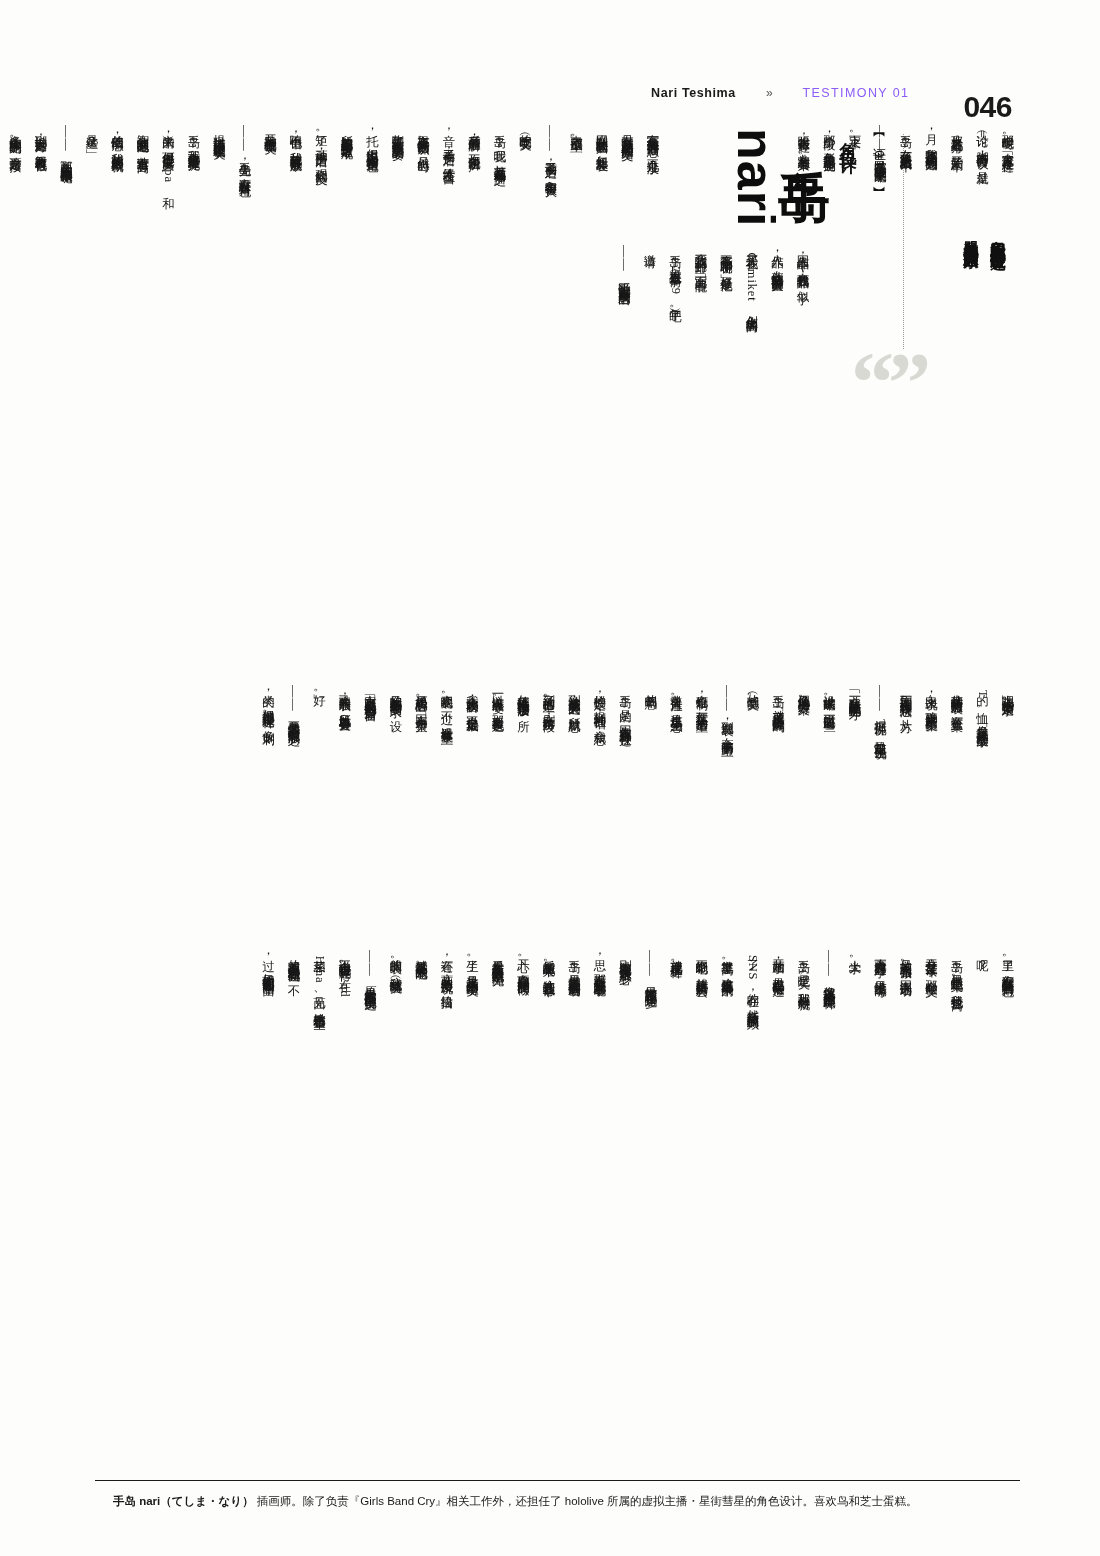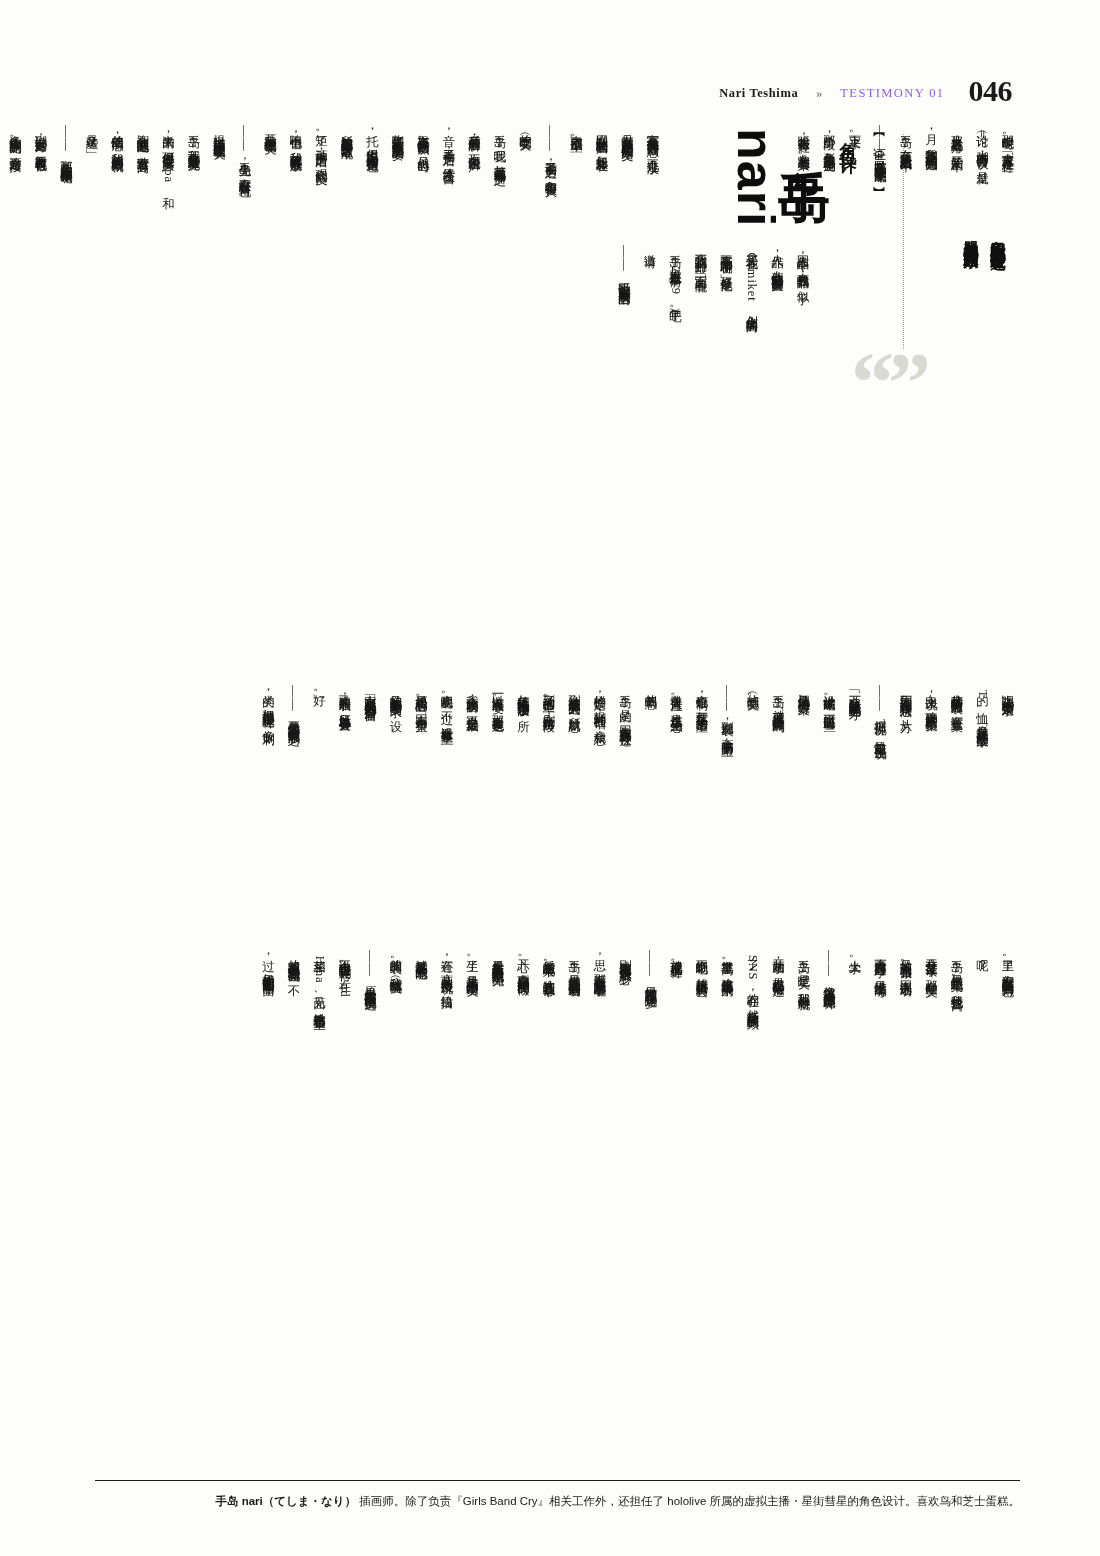--- a/index.html
+++ b/index.html
@@ -21,46 +21,46 @@
     background: #fdfdfb;
   }
 
   
   .header {
     position: absolute;
     top: 72px;
     right: 88px;
     display: flex;
     align-items: baseline;
-    gap: 18px;
-    font-family: Liberation Serif, serif;
+    gap: 30px;
+    font-family: Liberation Sans, sans-serif;
   }
   .header .author {
     font-size: 12.5px;
     letter-spacing: 0.6px;
     color: #1a1a1a;
     font-weight: 700;
   }
   .header .sep {
     font-size: 12px;
     color: #555;
   }
   .header .testimony {
     font-size: 12.5px;
     letter-spacing: 1.4px;
     color: #8b5cf6;
   }
   .header .pagenum {
     font-size: 30px;
     font-weight: 800;
     letter-spacing: -0.5px;
-    margin-left: 6px;
+    margin-left: 24px;
     line-height: 1;
     position: relative;
-    top: 4px;
+    top: 20px;
   }
 
   
   .title-area {
     position: absolute;
     top: 128px;
     right: 185px;
     height: 300px;
     display: flex;
     flex-direction: row;
@@ -219,28 +219,28 @@
   
   .footer-rule {
     position: absolute;
     left: 95px;
     right: 80px;
     bottom: 75px;
     border-top: 1px solid #1a1a1a;
   }
   .footer {
     position: absolute;
-    left: 95px;
+    left: 113px;
     right: 80px;
     bottom: 46px;
     font-family: "Liberation Sans", sans-serif;
     font-size: 11.5px;
     line-height: 1.5;
     color: #1a1a1a;
-    text-align: right;
+    text-align: left;
   }
   .footer b { font-weight: 700; }
 </style>
 </head>
 <body>
 
 <div class="page">
 
   <div class="header">
     <span class="author">Nari Teshima</span>

